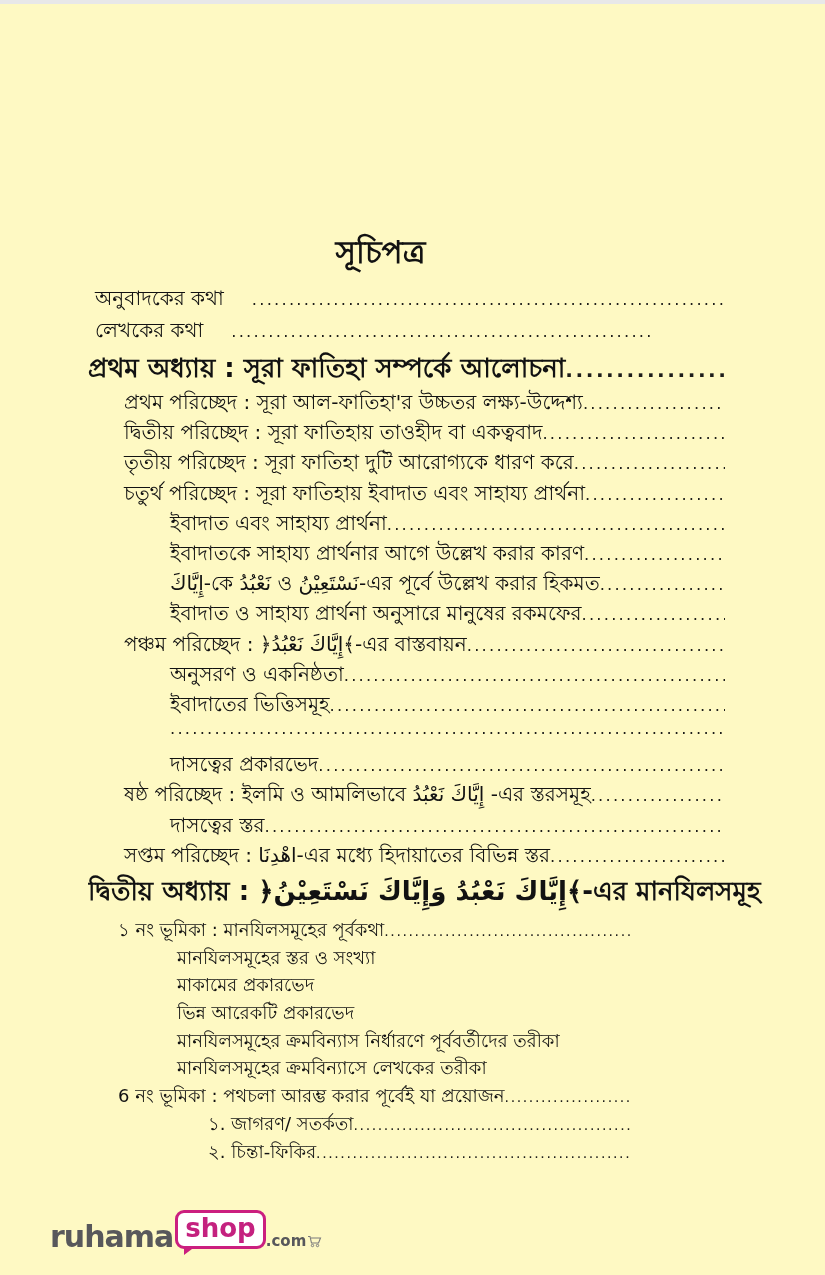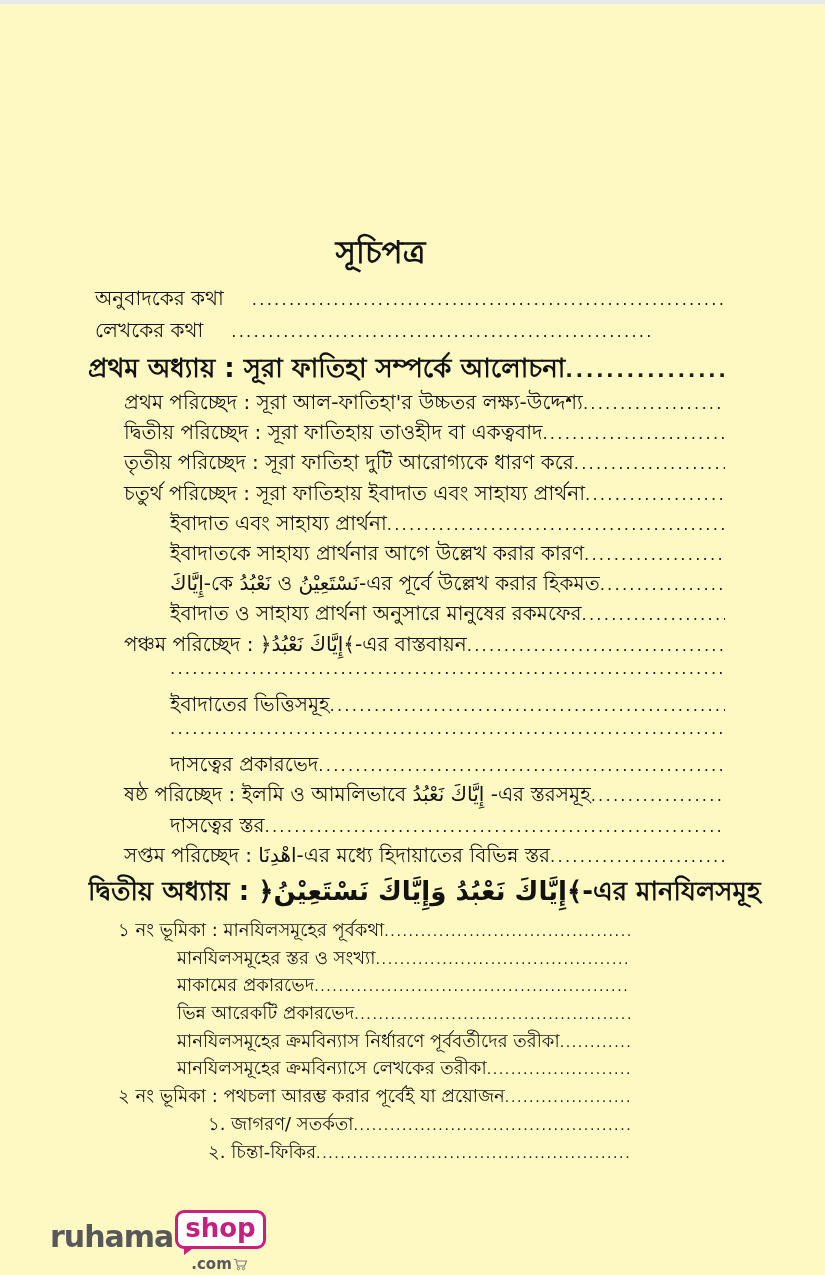--- a/index.html
+++ b/index.html
@@ -25,27 +25,27 @@
   #ch2h{top:867px;width:697px;gap:36px;}
   
   .ch1{position:absolute;left:88px;top:383px;width:637px;font-size:20px;}
   .ch1 .row{height:30.2px;}
   .ch1 .ind1{padding-left:36px;}
   .ch1 .ind2{padding-left:82px;}
   
   .ch2{position:absolute;left:88px;top:912px;width:542px;font-size:18px;}
   .ch2 .row{height:27.7px;}
   .ch2 .ind1{padding-left:30px;}
-  .ch2 .ind2{padding-left:89px;}
+  .ch2 .ind2{padding-left:89px;flex-direction:column;}
   .ch2 .ind3{padding-left:120px;}
   .ch2 .leader{letter-spacing:1.6px;font-size:0.78em;}
   
   .logo{position:absolute;left:50px;top:1206px;display:flex;align-items:flex-start;}
   .brand{font-size:30px;font-weight:bold;color:#58585b;letter-spacing:-1px;line-height:1;margin-top:12px;}
-  .bubble-col{position:relative;margin-left:2px;display:flex;flex-direction:column;align-items:center;}
+  .bubble-col{position:relative;margin-left:2px;display:flex;flex-direction:row;align-items:flex-end;}
   .bubble{position:relative;display:inline-block;border:3px solid #cb1f7f;border-radius:9px;
     padding:1px 7px 3px 7px;font-size:26px;font-weight:bold;line-height:1.1;color:#c4217f;background:#fff;}
   .tail{position:absolute;left:6px;bottom:-9px;width:0;height:0;
     border-top:9px solid #cb1f7f;border-right:12px solid transparent;}
   .domain-row{display:flex;align-items:center;margin-top:8px;margin-right:2px;}
   .domain{font-size:15px;font-weight:bold;color:#58585b;line-height:1;}
   .cart-icon{margin-left:1px;}
 </style>
 </head>
 <body>
@@ -101,20 +101,21 @@
       </div>
     <div class="row ind2">
         <span class="lbl">ইবাদাত ও সাহায্য প্রার্থনা অনুসারে মানুষের রকমফের</span>
         <span class="leader">............................................................................................................................................................................................................................................................................................................</span>
       </div>
     <div class="row ind1">
         <span class="lbl">পঞ্চম পরিচ্ছেদ : ﴿إِيَّاكَ نَعْبُدُ﴾-এর বাস্তবায়ন</span>
         <span class="leader">............................................................................................................................................................................................................................................................................................................</span>
       </div>
     <div class="row ind2">
+        <span class="lbl">অনুসরণ ও একনিষ্ঠতা</span>
         <span class="leader">............................................................................................................................................................................................................................................................................................................</span>
       </div>
     <div class="row ind2">
         <span class="lbl">ইবাদাতের ভিত্তিসমূহ</span>
         <span class="leader">............................................................................................................................................................................................................................................................................................................</span>
       </div>
     <div class="row ind2">
         <span class="leader">............................................................................................................................................................................................................................................................................................................</span>
       </div>
     <div class="row ind2">
@@ -159,21 +160,21 @@
       </div>
     <div class="row ind2">
         <span class="lbl">মানযিলসমূহের ক্রমবিন্যাস নির্ধারণে পূর্ববর্তীদের তরীকা</span>
         <span class="leader">............................................................................................................................................................................................................................................................................................................</span>
       </div>
     <div class="row ind2">
         <span class="lbl">মানযিলসমূহের ক্রমবিন্যাসে লেখকের তরীকা</span>
         <span class="leader">............................................................................................................................................................................................................................................................................................................</span>
       </div>
     <div class="row ind1">
-        <span class="lbl">২ নং ভূমিকা : পথচলা আরম্ভ করার পূর্বেই যা প্রয়োজন</span>
+        <span class="lbl">6 নং ভূমিকা : পথচলা আরম্ভ করার পূর্বেই যা প্রয়োজন</span>
         <span class="leader">............................................................................................................................................................................................................................................................................................................</span>
       </div>
     <div class="row ind3">
         <span class="lbl">১. জাগরণ/ সতর্কতা</span>
         <span class="leader">............................................................................................................................................................................................................................................................................................................</span>
       </div>
     <div class="row ind3">
         <span class="lbl">২. চিন্তা-ফিকির</span>
         <span class="leader">............................................................................................................................................................................................................................................................................................................</span>
       </div>

